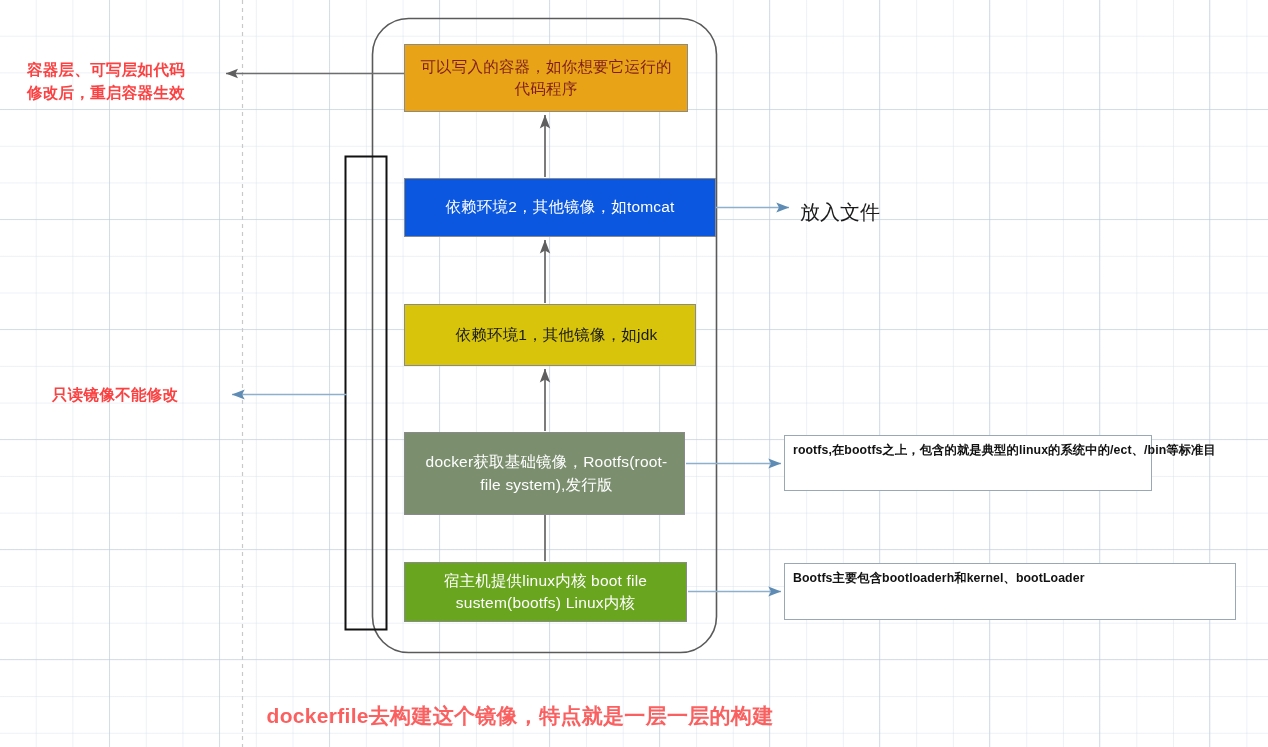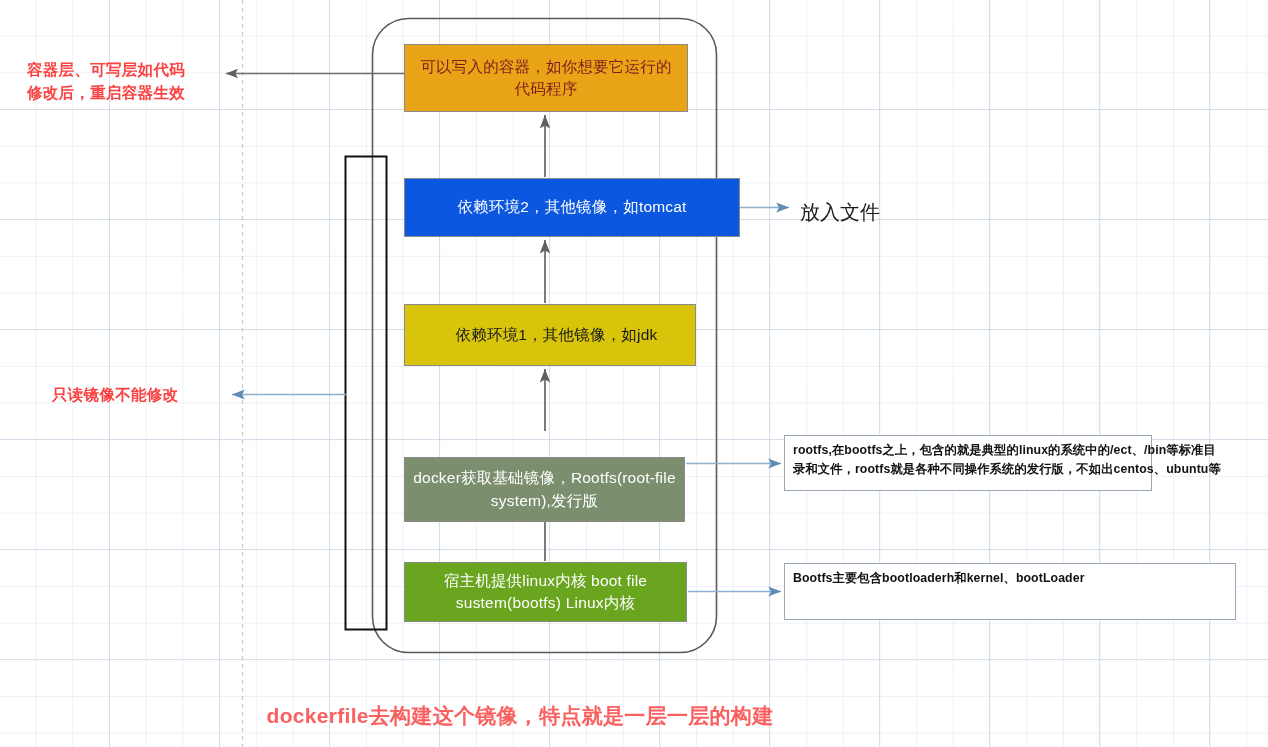--- a/index.html
+++ b/index.html
@@ -44,34 +44,35 @@
     padding: 2px 8px;
     letter-spacing: 0.2px;
   }
 
   .box-container-layer {
     left: 404px;  top: 44px;  width: 284px; height: 68px;
     background: #e8a317;
     color: #7f1d1d;
   }
   .box-dep2 {
-    left: 404px;  top: 178px; width: 336px; height: 59px;
+    left: 404px;  top: 178px; width: 312px; height: 59px;
     background: #0b57e0;
     color: #ffffff;
   }
   .box-dep1 {
     left: 404px;  top: 304px; width: 292px; height: 62px;
     background: #d7c40b;
     color: #1a1a1a;
     padding-left: 21px;
   }
   .box-rootfs {
-    left: 404px;  top: 457px; width: 281px; height: 65px;
+    left: 404px;  top: 432px; width: 281px; height: 83px;
     background: #7b8f6f;
     color: #ffffff;
+    padding-left: 12px;
   }
   .box-bootfs {
     left: 404px;  top: 562px; width: 283px; height: 60px;
     background: #6aa520;
     color: #ffffff;
   }
 
   .red-label {
     position: absolute;
     color: #fb4141;
@@ -169,20 +170,19 @@
   </div>
 
   <div class="red-label red-label-readonly">只读镜像不能修改</div>
 
   <div class="red-caption">dockerfile去构建这个镜像，特点就是一层一层的构建</div>
 
   <div class="plain-label plain-label-putfile">放入文件</div>
 
   <div class="note-box note-rootfs">
     <span class="note-line">rootfs,在bootfs之上，包含的就是典型的linux的系统中的/ect、/bin等标准目</span>
-    <span class="note-line">录和文件，rootfs就是各种不同操作系统的发行版，不如出centos、ubuntu等</span>
   </div>
 
   <div class="note-box note-bootfs">
     <span class="note-line">Bootfs主要包含bootloaderh和kernel、bootLoader</span>
   </div>
 
 </div>
 
 </body></html>

